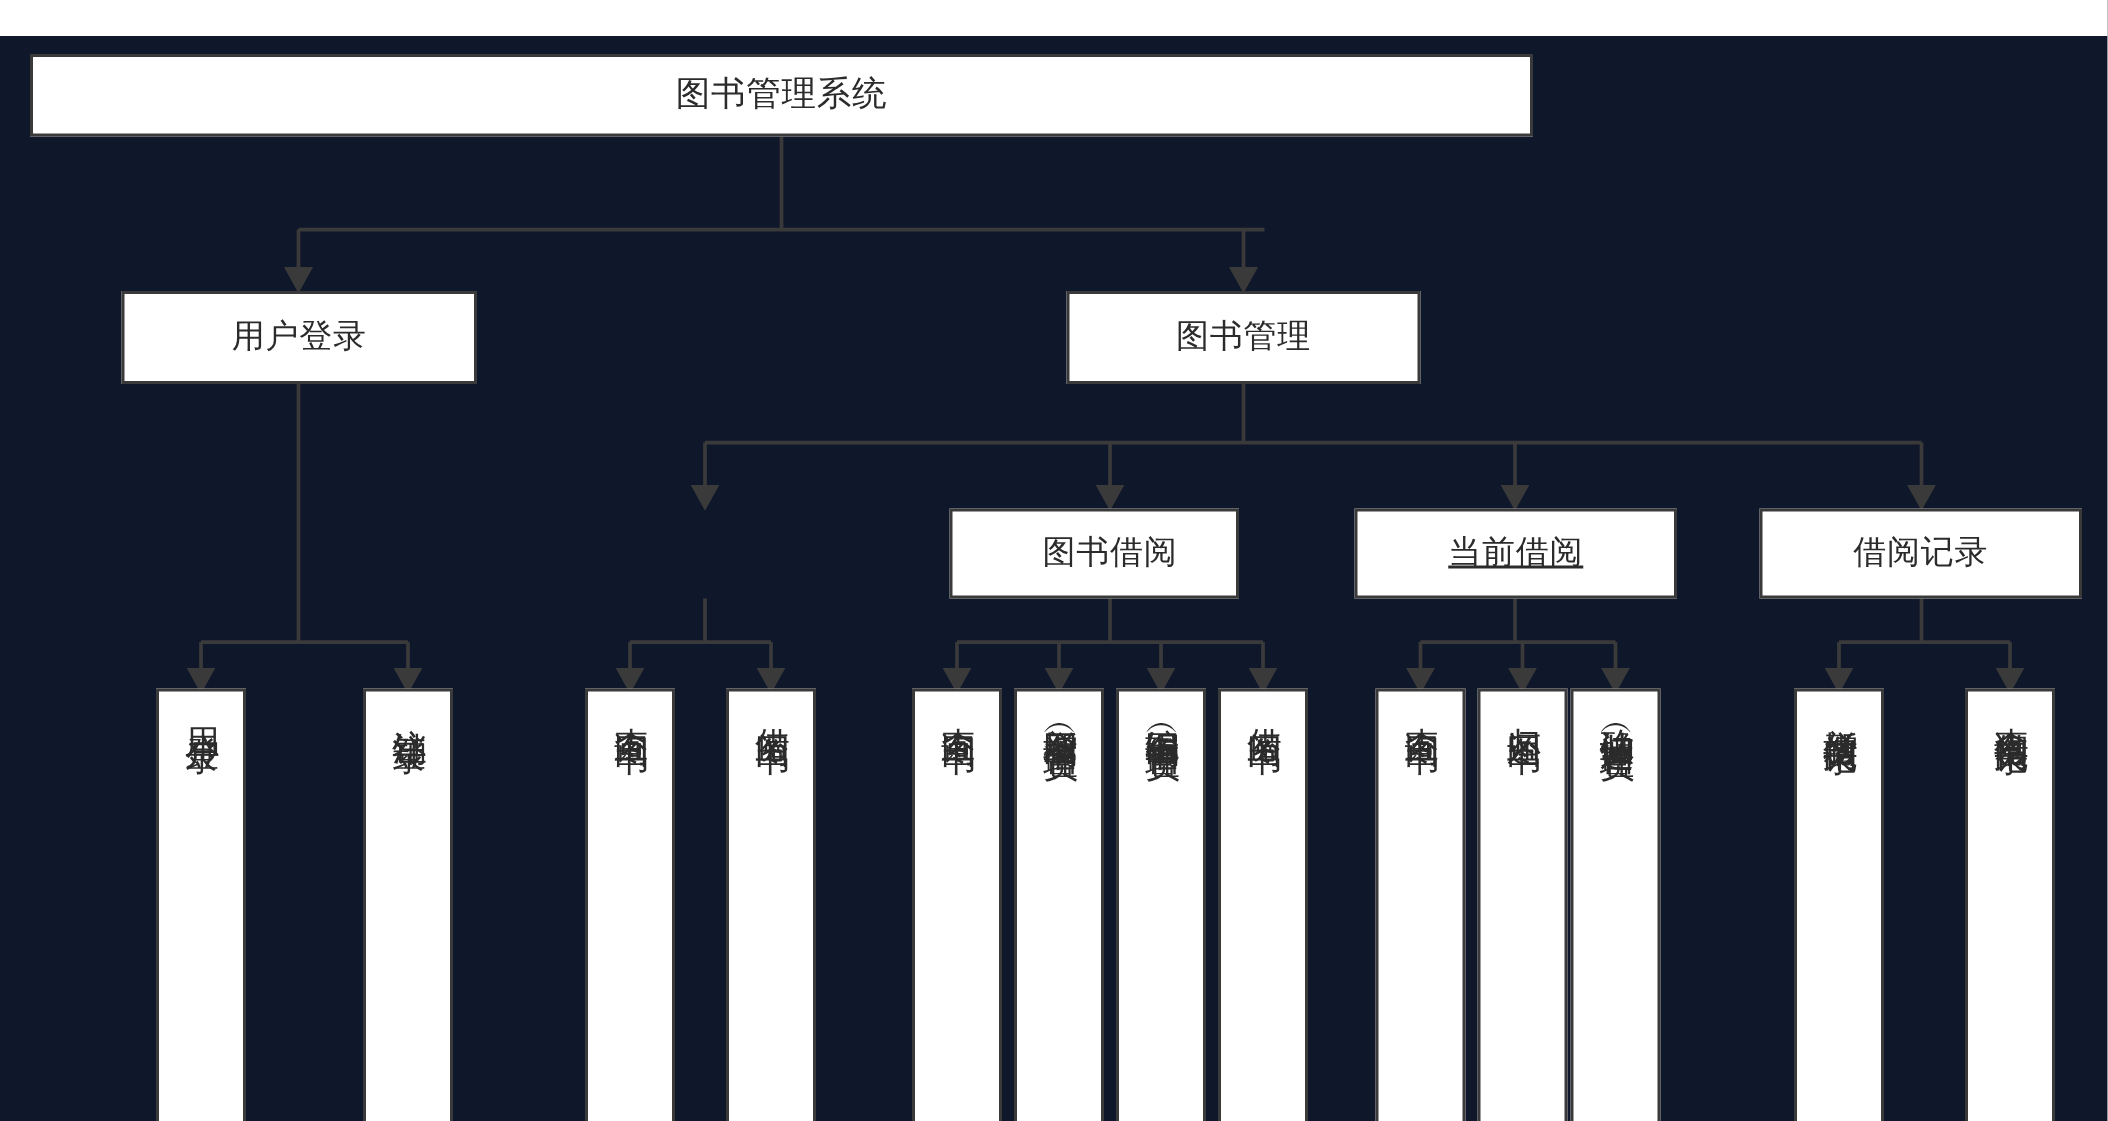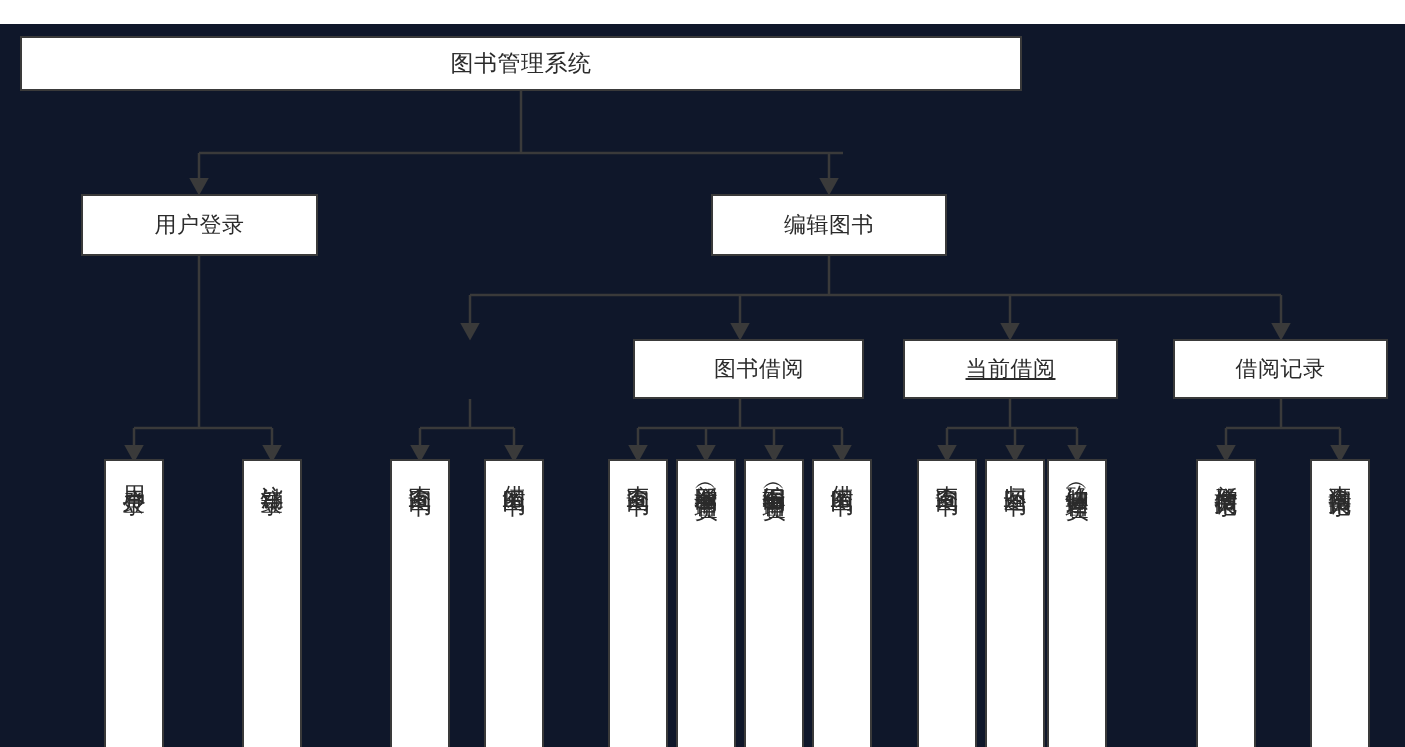--- a/index.html
+++ b/index.html
@@ -134,24 +134,24 @@
   </svg>
 
   <div class="node horiz root" style="left: 20px; top: 12px; width: 1002px; height: 55px;">
     <span class="node-label">图书管理系统</span>
   </div>
 
   <div class="node horiz" style="left: 81px; top: 170px; width: 237px; height: 62px;">
     <span class="node-label">用户登录</span>
   </div>
   <div class="node horiz" style="left: 711px; top: 170px; width: 236px; height: 62px;">
-    <span class="node-label">编辑图书</span>
-  </div>
-
-  <div class="node horiz" style="left: 633px; top: 315px; width: 231px; height: 60px; padding-left: 21px;">
+    <span class="node-label">图书管理</span>
+  </div>
+
+  <div class="node horiz" style="left: 633px; top: 315px; width: 193px; height: 60px; padding-left: 21px;">
     <span class="node-label">图书借阅</span>
   </div>
   <div class="node horiz" style="left: 903px; top: 315px; width: 215px; height: 60px; text-decoration: underline;">
     <span class="node-label">当前借阅</span>
   </div>
   <div class="node horiz" style="left: 1173px; top: 315px; width: 215px; height: 60px;">
     <span class="node-label">借阅记录</span>
   </div>
 
   <div class="node vert" style="left: 104px; top: 435px; width: 60px; height: 298px;">

